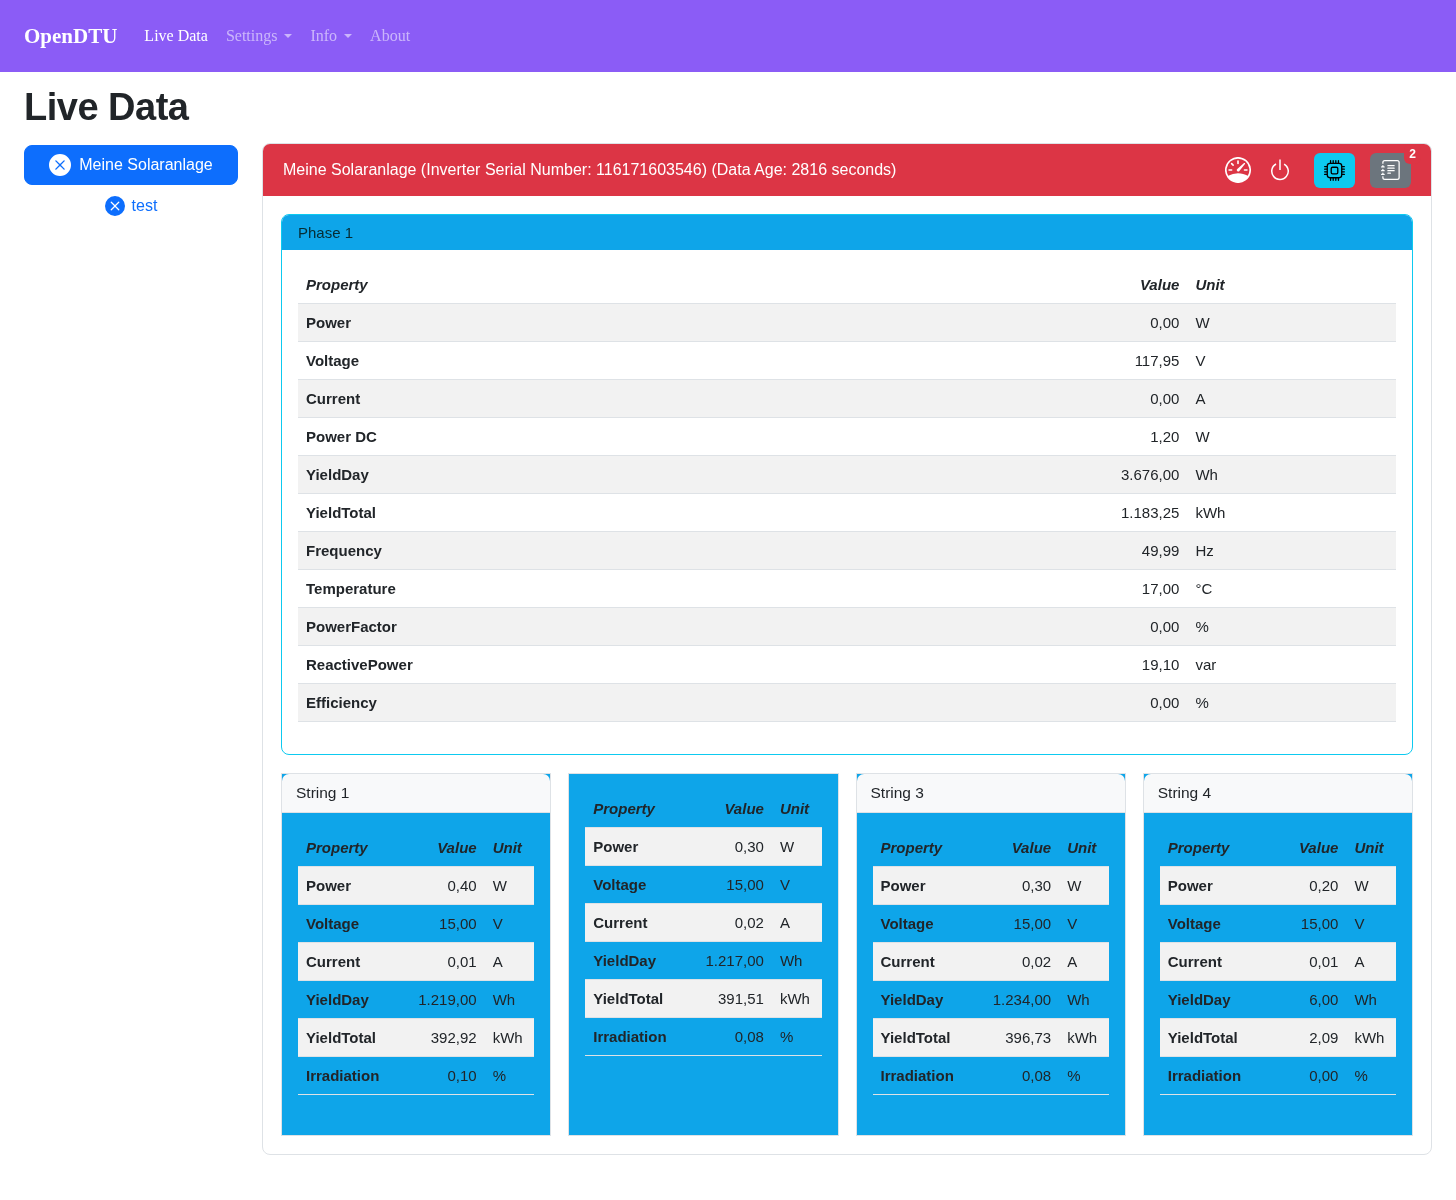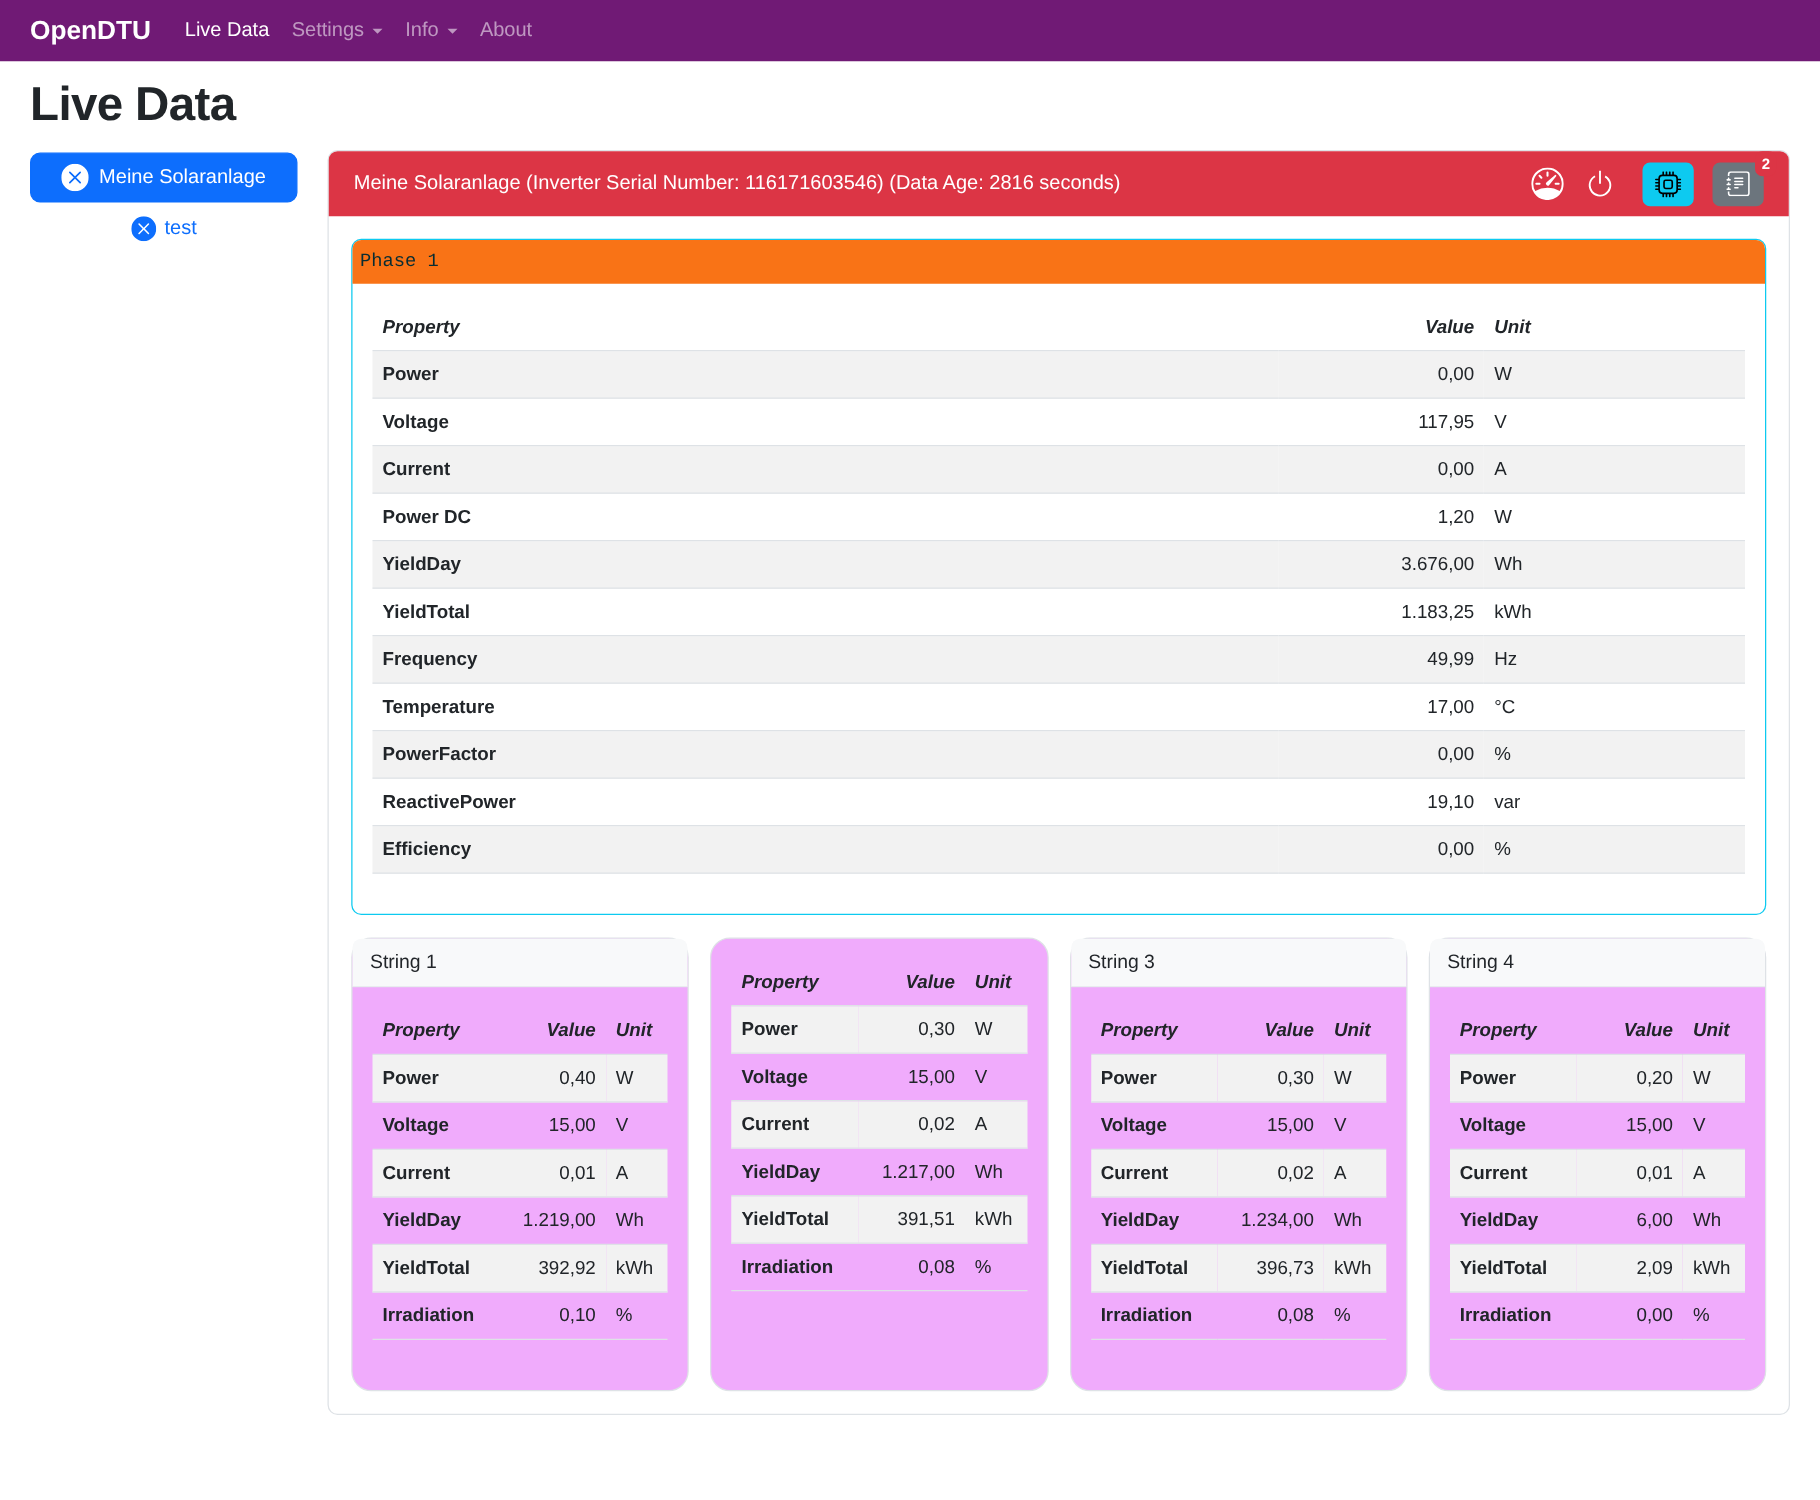--- a/index.html
+++ b/index.html
@@ -6,25 +6,26 @@
   html, body { margin: 0; padding: 0; background: #fff; }
   body {
     font-family: "Liberation Sans", "DejaVu Sans", sans-serif;
     color: #212529;
     width: 1456px;
     min-height: 1200px;
   }
 
   
   .navbar {
-    height: 49px;
-    background: #701a75;
+    height: 72px;
+    background: #8b5cf6;
     display: flex;
     align-items: center;
     padding: 0 24px;
+    font-family: Liberation Serif, serif;
   }
   .navbar-brand {
     color: #fff;
     font-size: 21px;
     font-weight: 600;
     margin-right: 18px;
     cursor: pointer;
   }
   .nav-links { display: flex; align-items: center; }
   .nav-link {
@@ -141,26 +142,25 @@
   .inverter-card-body { padding: 18px; }
 
   
   .phase-card {
     border: 1px solid #0dcaf0;
     border-radius: 8px;
     margin-bottom: 18px;
     background: #fff;
   }
   .phase-card-header {
-    background: #f97316;
+    background: #0ea5e9;
     color: #062c33;
-    padding: 9px 6px;
+    padding: 9px 16px;
     font-size: 15px;
     border-radius: 7px 7px 0 0;
-    font-family: Liberation Mono, monospace;
   }
   .phase-card-body { padding: 16px; }
 
   
   table.data-table {
     width: 100%;
     border-collapse: collapse;
     font-size: 15px;
     margin-bottom: 16px;
   }
@@ -179,22 +179,22 @@
   .string-table col.c-unit  { width: 21%; }
 
   
   .strings-row {
     display: grid;
     grid-template-columns: repeat(4, 1fr);
     gap: 17px;
   }
   .string-card {
     border: 1px solid #dee2e6;
-    border-radius: 16px;
-    background: #f0abfc;
+    border-radius: 0;
+    background: #0ea5e9;
   }
   .string-card-header {
     background: #f8f9fa;
     border-bottom: 1px solid #dee2e6;
     border-radius: 7px 7px 0 0;
     padding: 10px 14px;
     font-size: 15.5px;
     color: #212529;
   }
   .string-card-body { padding: 16px; }

